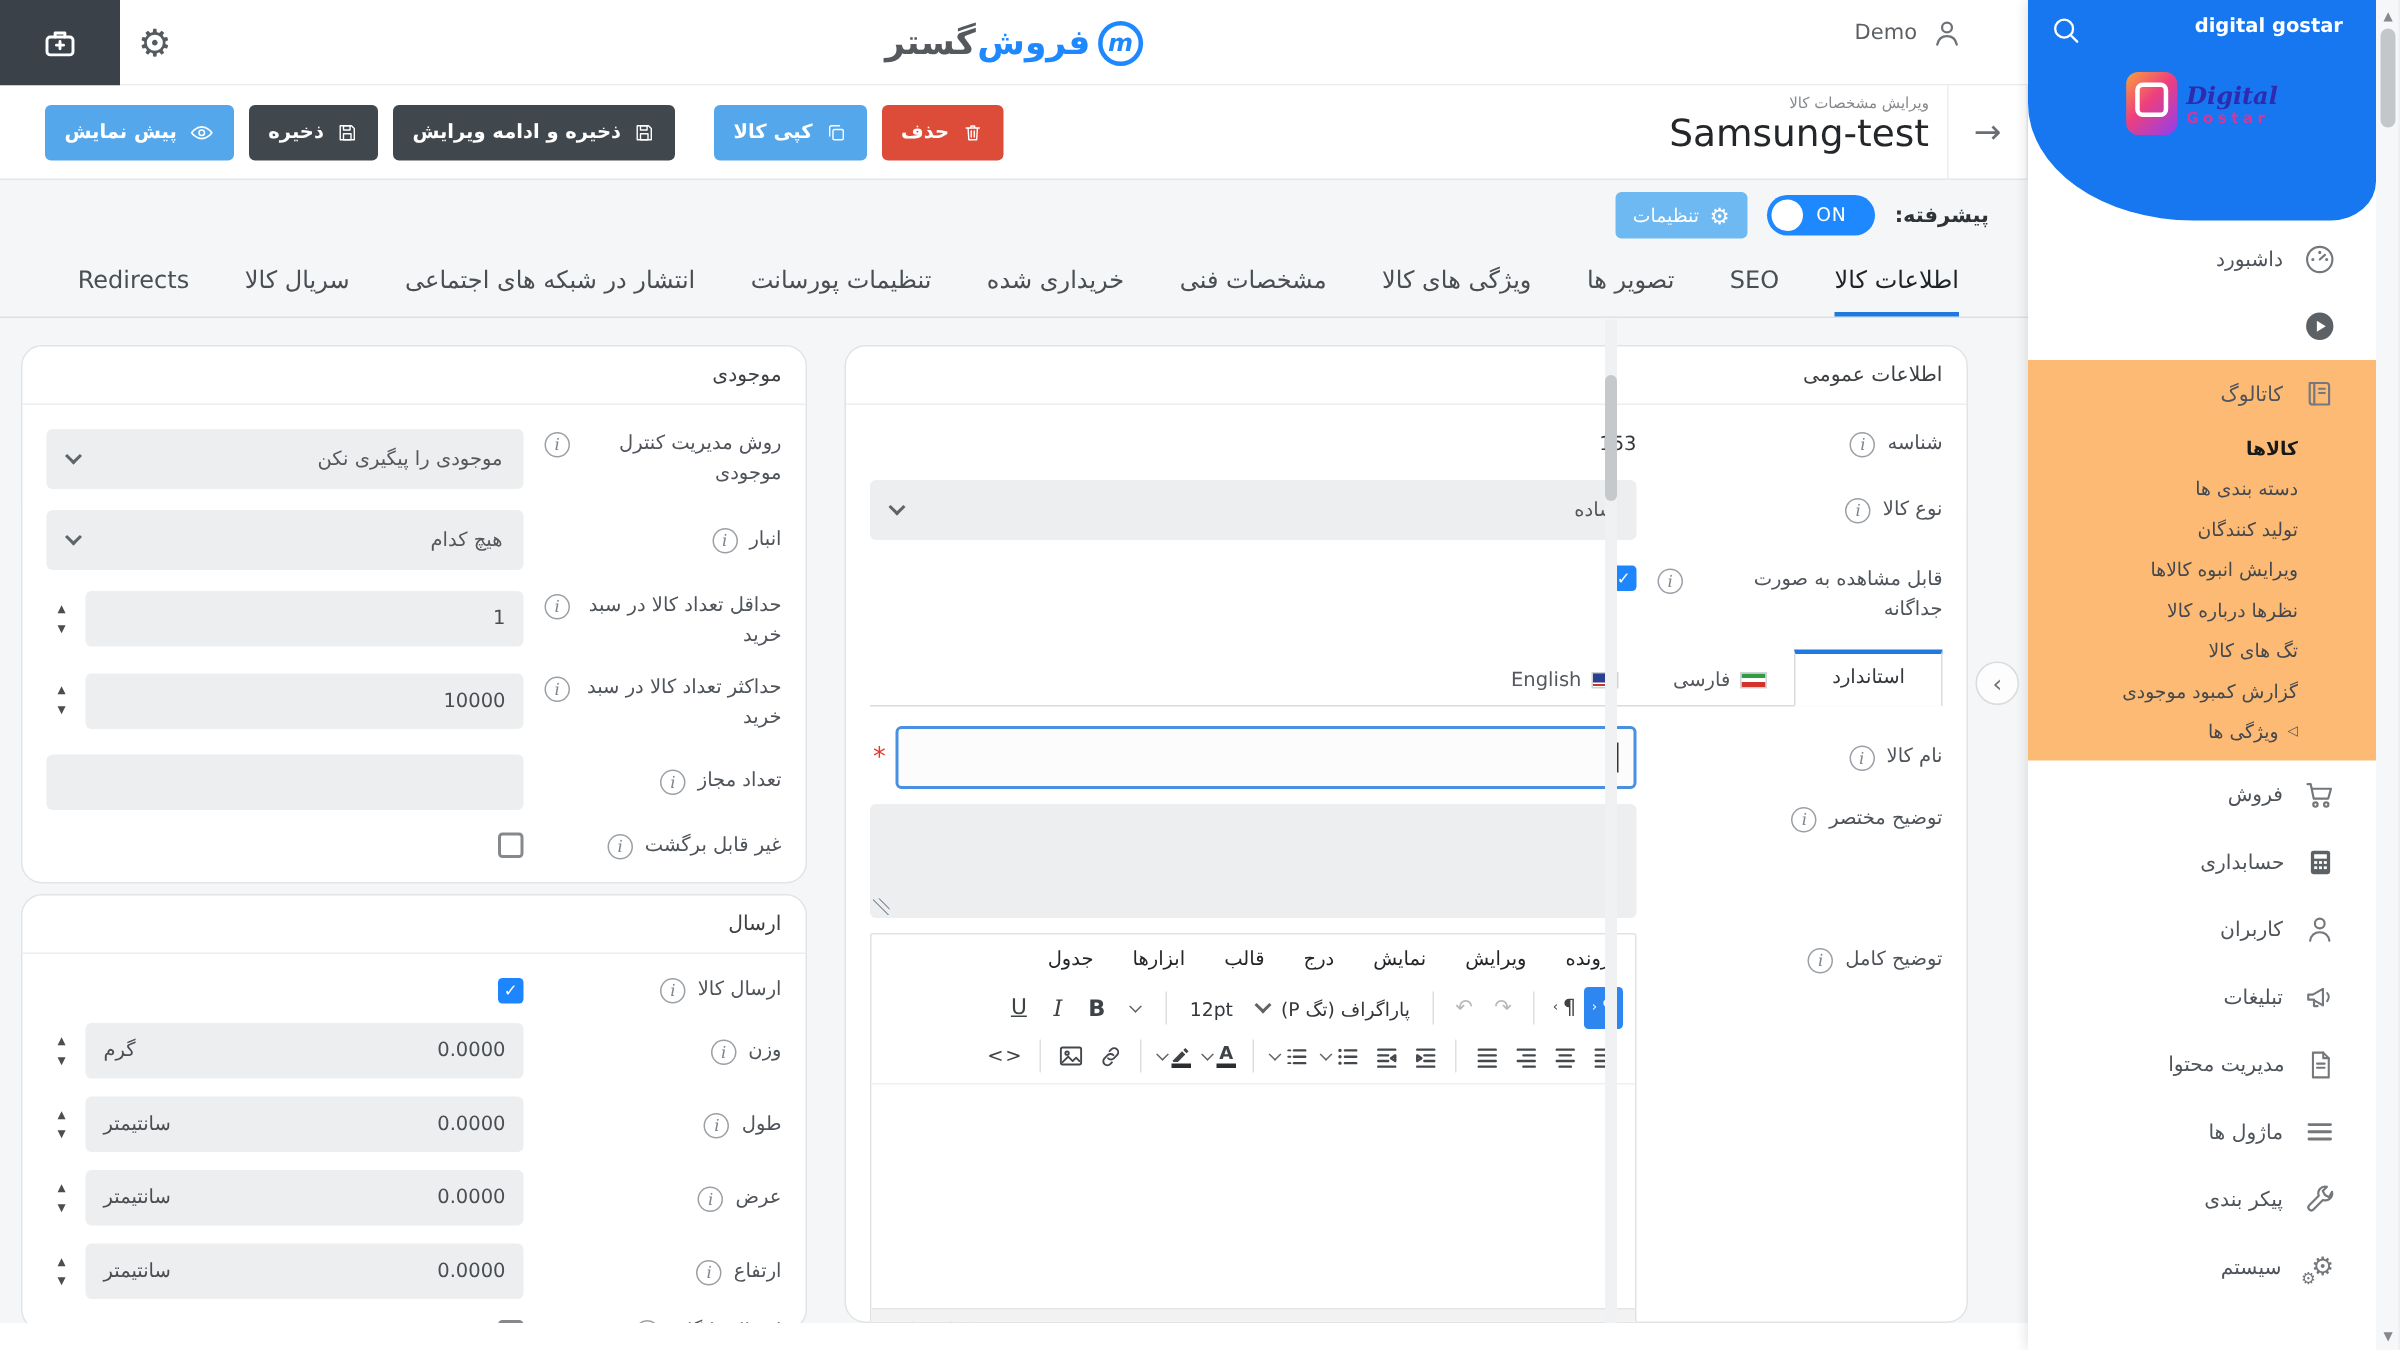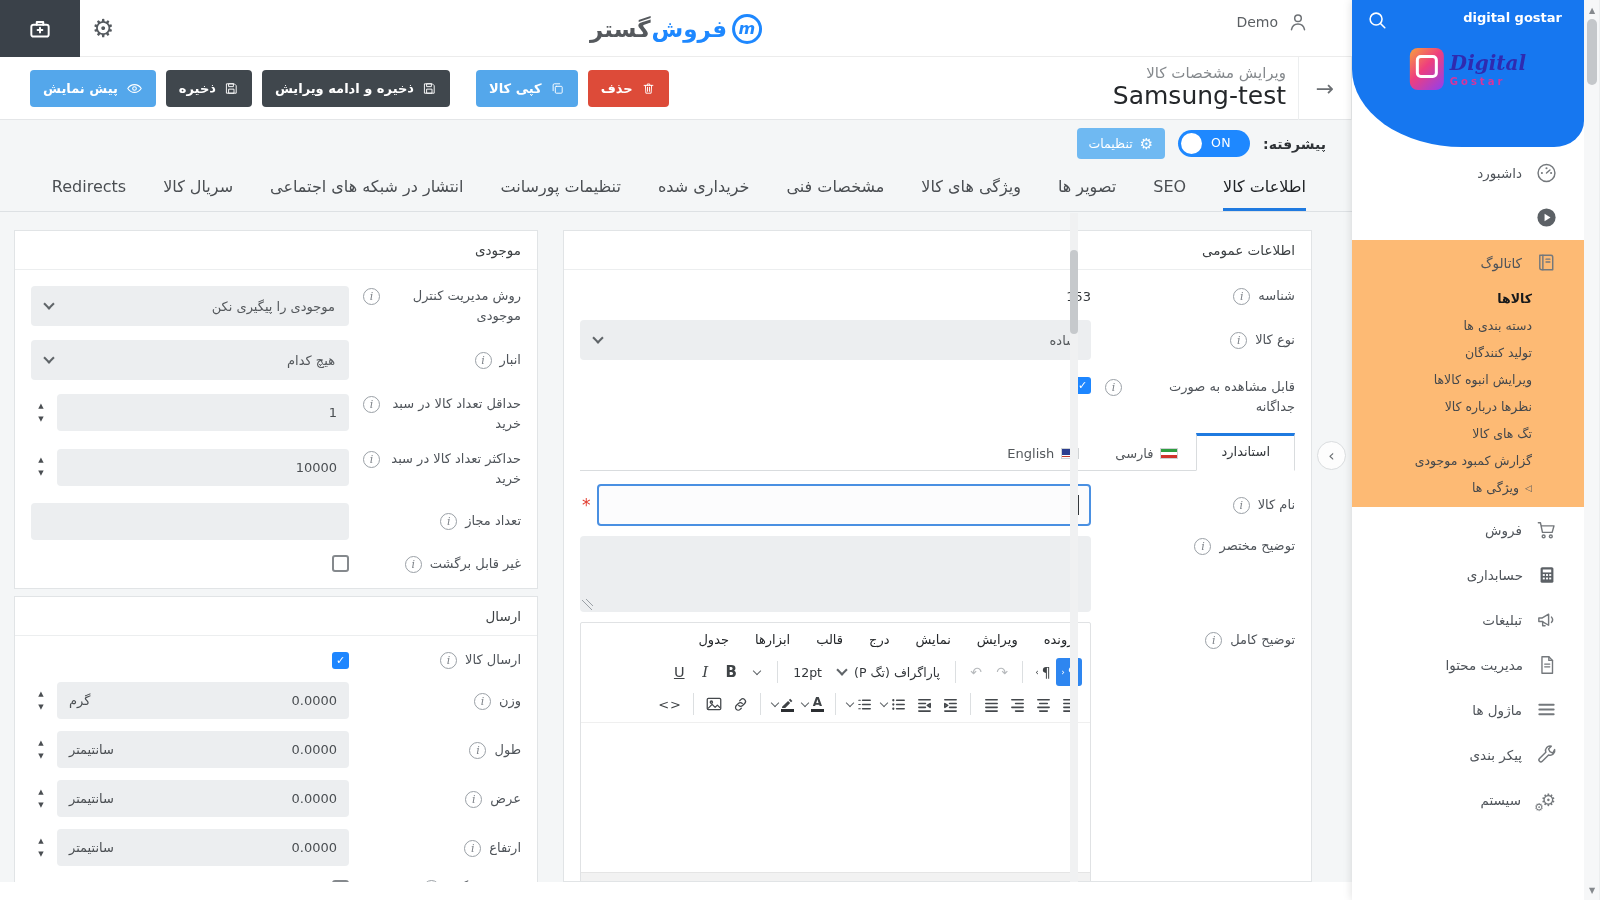--- a/index.html
+++ b/index.html
@@ -20,21 +20,21 @@
   .brand-mark { width:30px; height:30px; border-radius:50%; border:3px solid #1e88ff; color:#1e88ff; font-weight:bold; font-style:italic; font-size:16px; display:flex; align-items:center; justify-content:center; }
   .brand-a { color:#1e88ff; font-size:23px; font-weight:bold; }
   .brand-b { color:#55595d; font-size:23px; font-weight:bold; margin-right:-4px; }
   .user { position:absolute; right:42px; top:0; height:43px; display:flex; align-items:center; gap:8px; cursor:pointer; }
   .user-name { font-size:14px; color:#5b5f63; }
 
   
   .actionbar { position:relative; height:63px; background:#fff; border-bottom:1px solid #e4e6e8; }
   .back-box { position:absolute; right:0; top:0; width:54px; height:63px; border-right:1px solid #eceeef; border-left:1px solid #eceeef; display:flex; align-items:center; justify-content:center; font-size:22px; color:#6b6f73; cursor:pointer; }
   .title-block { position:absolute; right:66px; top:7px; text-align:right; }
-  .subtitle { font-size:15px; color:#85898d; }
+  .subtitle { font-size:10px; color:#85898d; }
   .page-title { font-size:25px; color:#24272a; line-height:1.15; }
   .act-buttons { position:absolute; left:14px; top:13px; display:flex; flex-direction:row-reverse; gap:10px; }
   .btn { height:37px; border:none; border-radius:4px; padding:0 13px; font-family:inherit; font-size:13px; font-weight:600; color:#fff; display:flex; align-items:center; gap:8px; cursor:pointer; }
   .btn-red { background:#dd4b39; }
   .btn-blue { background:#54a7eb;margin-left:16px; }
   .btn-dark { background:#40474d; }
 
   
   .adv-row { height:47px; display:flex; align-items:center; justify-content:flex-start; padding-right:26px; gap:13px; }
   .adv-label { font-size:14px; font-weight:bold; color:#2f3337; }
@@ -44,21 +44,21 @@
   .btn-settings { height:31px; background:#6fb9f2; border:none; border-radius:4px; color:#fff; font-family:inherit; font-size:12.5px; padding:0 12px; display:flex; align-items:center; gap:7px; cursor:pointer; }
   .btn-settings .g { font-size:15px; }
 
   
   .tabs-row { height:45px; border-bottom:1px solid #dde1e4; display:flex; align-items:stretch; padding-right:46px; gap:37px; }
   .tab { display:flex; align-items:center; font-size:16px; color:#4a4e52; cursor:pointer; border-bottom:3px solid transparent; padding-bottom:2px; white-space:nowrap; }
   .tab.active { color:#202326; border-bottom-color:#1f7ae0; }
 
   
   .content { position:absolute; top:213px; bottom:18px; left:0; right:0; overflow:hidden; padding:17px 40px 0 14px; display:flex; gap:25px; align-items:flex-start; }
-  .panel { background:#fff; border:1px solid #e1e4e6; border-radius:0; }
+  .panel { background:#fff; border:1px solid #e1e4e6; border-radius:14px; }
   .panel-head { height:39px; display:flex; align-items:center; padding:0 16px; border-bottom:1px solid #eceeef; font-size:13.5px; color:#3c4043; }
   .panel-body { padding:2px 16px 14px; }
   .frow { display:flex; align-items:center; margin-top:14px; gap:14px; }
   .frow.top { align-items:flex-start; }
   .lbl { display:flex; gap:8px; justify-content:flex-start; align-items:flex-start; font-size:13px; color:#4f545a; line-height:1.55; flex-shrink:0; }
   .icircle { width:17px; height:17px; border:1px solid #9aa0a6; border-radius:50%; font-size:11px; font-style:italic; font-family:"DejaVu Serif",serif; color:#7f848a; display:inline-flex; align-items:center; justify-content:center; flex-shrink:0; margin-top:2px; }
   .fctrl { flex:1; display:flex; align-items:center; }
   .sel { width:100%; height:40px; background:#eceef0; border-radius:4px; display:flex; align-items:center; justify-content:space-between; padding:0 14px; font-size:13px; color:#54585c; cursor:pointer; }
   .chev { width:8px; height:8px; border:solid #5f6468; border-width:0 0 2px 2px; transform:rotate(-45deg); margin-top:-4px; }
   .cb { width:17px; height:17px; border-radius:3px; flex-shrink:0; cursor:pointer; }
@@ -116,21 +116,21 @@
   .mscroll .thumb { position:absolute; top:37px; height:84px; width:8px; border-radius:4px; background:#c6c9cc; }
 
   
   .sidebar { position:absolute; top:0; right:16px; width:232px; height:900px; background:#fff; box-shadow:0 0 9px rgba(0,0,0,.14); }
   .sb-head { position:relative; height:147px; background:#1677f0; border-radius:0 0 30px 110px / 0 0 26px 78px; }
   .sb-shop { position:absolute; top:10px; right:22px; color:#fff; font-size:13px; font-weight:bold; }
   .sb-search { position:absolute; top:9px; left:14px; cursor:pointer; }
   .sb-logo { position:absolute; top:48px; left:50%; transform:translateX(-50%); display:flex; flex-direction:row; direction:ltr; gap:6px; align-items:center; }
   .logo-mark { width:34px; height:42px; border-radius:8px; background:linear-gradient(135deg,#f8a03c,#ee3f7e 45%,#8f3ff0); position:relative; }
   .logo-mark::after { content:""; position:absolute; inset:7px 6px 12px 6px; border:3px solid #fff; border-radius:5px; }
-  .logo-txt1 { color:#2f2bb0; font-weight:bold; font-style:italic; font-size:20px; font-family:"DejaVu Serif",serif; }
+  .logo-txt1 { color:#2f2bb0; font-weight:bold; font-style:italic; font-size:16px; font-family:"DejaVu Serif",serif; }
   .logo-txt2 { color:#d6359c; font-weight:bold; font-size:10px; letter-spacing:3px; }
   .sb-menu { margin-top:3px; }
   .sb-item { height:45px; display:flex; align-items:center; justify-content:flex-start; padding-right:26px; gap:13px; font-size:13.5px; color:#4f545a; cursor:pointer; }
   .sb-group { background:#fdba74; padding-bottom:6px; }
   .sb-sub { display:flex; flex-direction:column; }
   .sb-sub-item { height:27px; display:flex; align-items:center; padding-right:52px; font-size:12.5px; color:#44484c; cursor:pointer; gap:6px; }
   .sb-sub-item.current { font-weight:bold; color:#17191b; }
   .tri { font-size:9px; color:#55595d; }
 
   
@@ -801,20 +801,29 @@
             <rect x="10.9" y="11" width="2.2" height="2" fill="#fff"></rect>
             <rect x="14.4" y="11" width="2.2" height="2" fill="#fff"></rect>
             <rect x="7.4" y="14.8" width="2.2" height="2" fill="#fff"></rect>
             <rect x="10.9" y="14.8" width="2.2" height="2" fill="#fff"></rect>
             <rect x="14.4" y="14.8" width="2.2" height="2" fill="#fff"></rect>
           </svg>
       </span>
       <span>حسابداری</span>
     </div>
 
+    <div class="sb-item">
+      <span>
+        <svg width="23" height="23" viewBox="0 0 24 24" class="ico" style="stroke:#74787c">
+            <circle cx="12" cy="8" r="3.4"></circle>
+            <path d="M5.3 20c.8-4.1 3.4-5.9 6.7-5.9s5.9 1.8 6.7 5.9"></path>
+          </svg>
+      </span>
+      <span>کاربران</span>
+    </div>
 
     <div class="sb-item">
       <span>
         <svg width="23" height="23" viewBox="0 0 24 24" class="ico" style="stroke:#74787c">
             <path d="M4 10.5v3.5h3.2l7 4V6.5l-7 4z"></path>
             <path d="M17.2 9.5a4.2 4.2 0 0 1 0 5.5"></path>
             <path d="M8 14v4.5h2.5"></path>
           </svg>
       </span>
       <span>تبلیغات</span>

